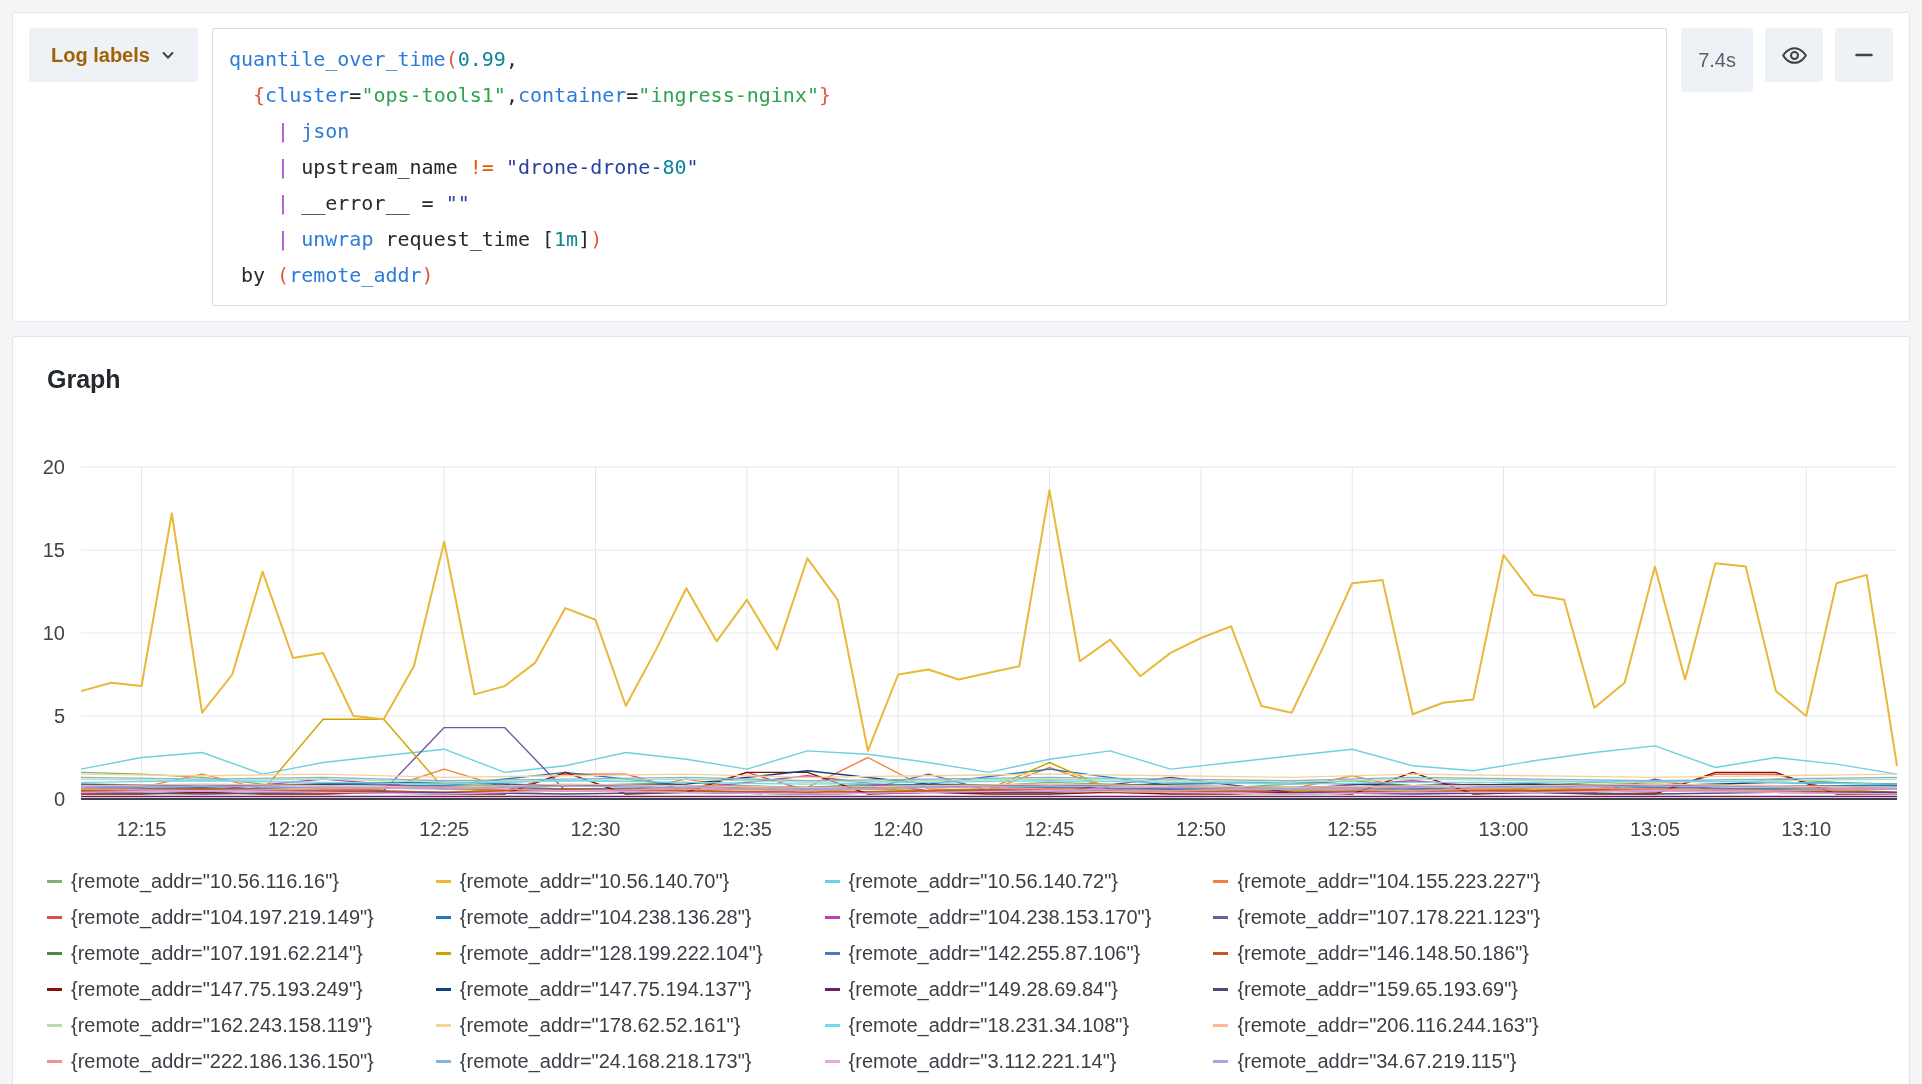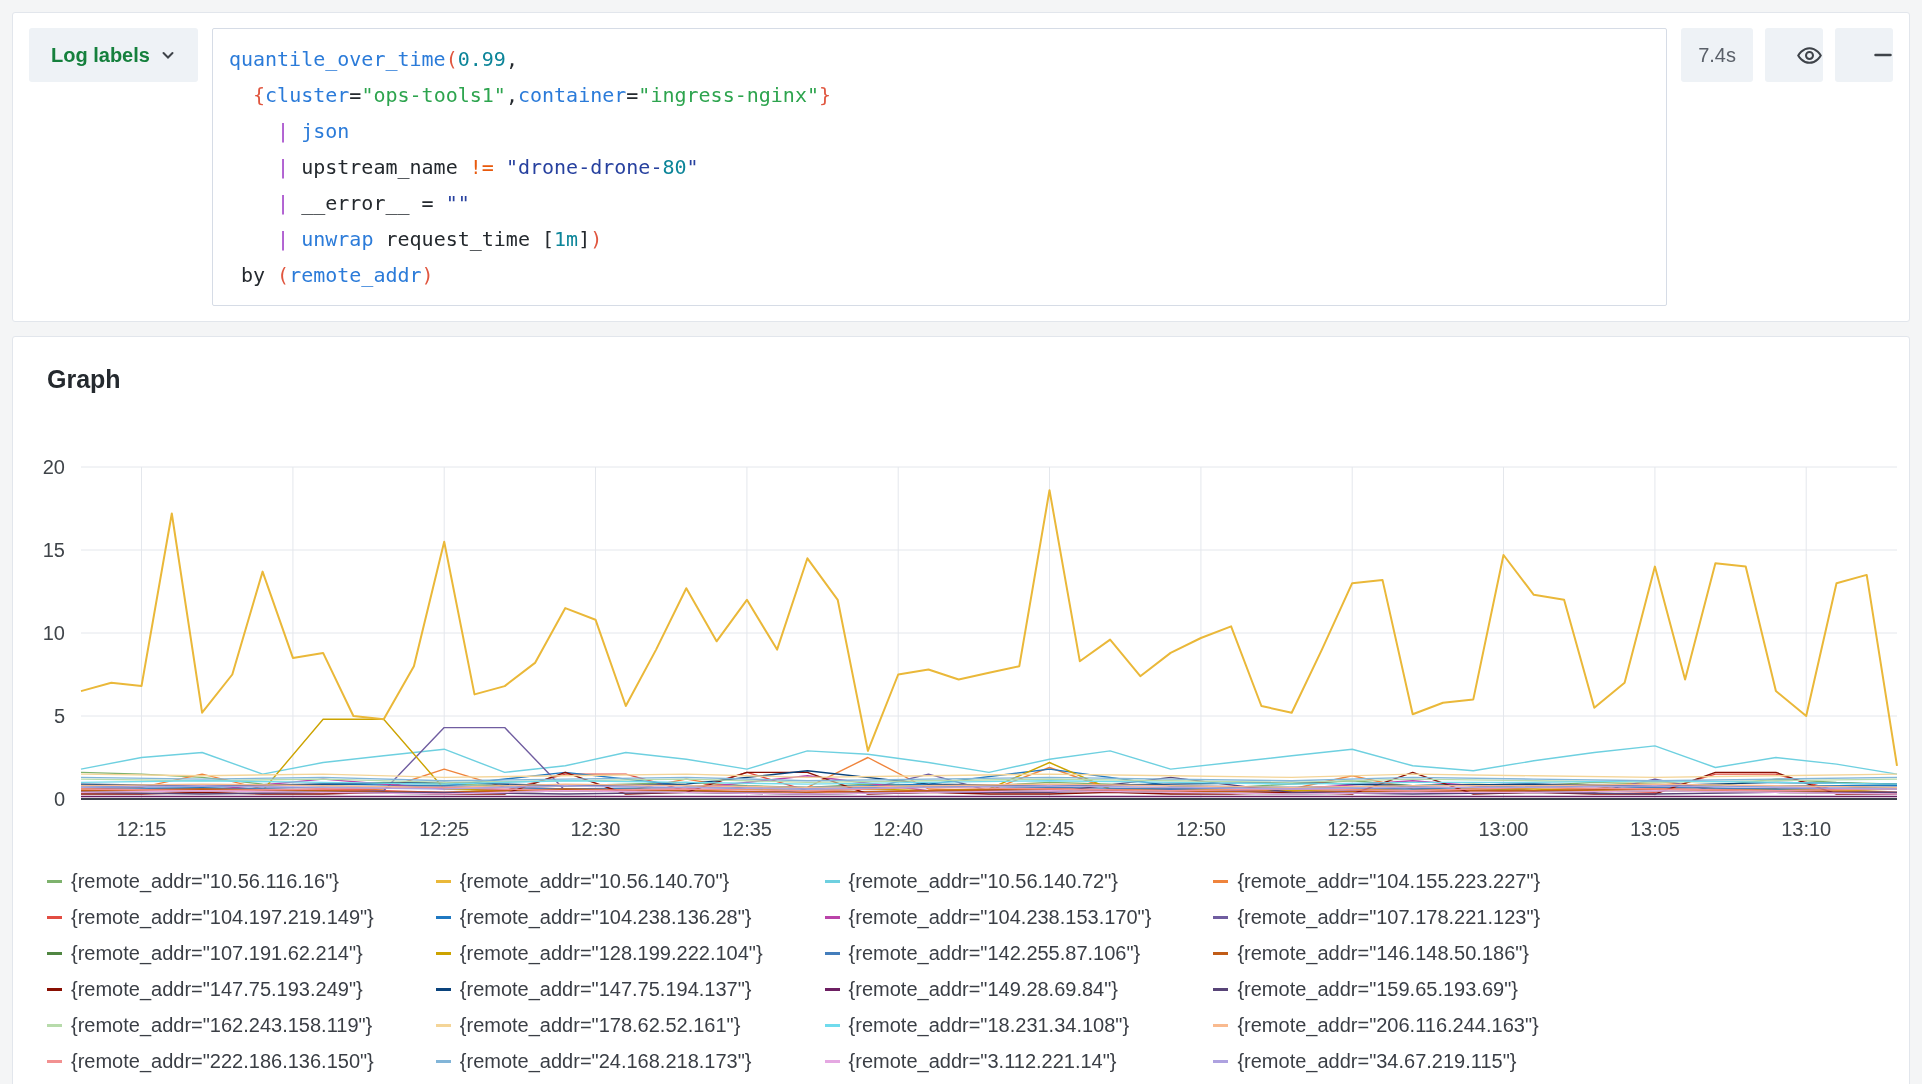--- a/index.html
+++ b/index.html
@@ -22,26 +22,26 @@
     display: flex;
     align-items: flex-start;
     gap: 14px;
     padding: 15px 16px;
     margin-bottom: 14px;
   }
   .btn {
     height: 54px;
     display: flex;
     align-items: center;
-    justify-content: flex-end;
+    justify-content: center;
     gap: 10px;
     background: #eef2f6;
     border: none;
     border-radius: 3px;
-    color: #15803d;
+    color: #a16207;
     font-family: "Liberation Sans", sans-serif;
     font-size: 20px;
     font-weight: 700;
     padding: 0 22px;
     cursor: pointer;
     white-space: nowrap;
   }
   .query-box {
     flex: 1;
     border: 1px solid #d6dce6;
@@ -52,21 +52,21 @@
   }
   .code {
     font-family: "DejaVu Sans Mono", "Liberation Mono", monospace;
     font-size: 20px;
     line-height: 36px;
     white-space: pre;
     color: #24292e;
   }
   .right-controls { display: flex; gap: 12px; }
   .duration-badge {
-    height: 54px;
+    height: 64px;
     display: flex; align-items: center;
     background: #eef2f6;
     border-radius: 3px;
     padding: 0 17px;
     color: #5a6069;
     font-size: 20px;
   }
   .icon-btn { width: 58px; padding: 0; }
 
   

